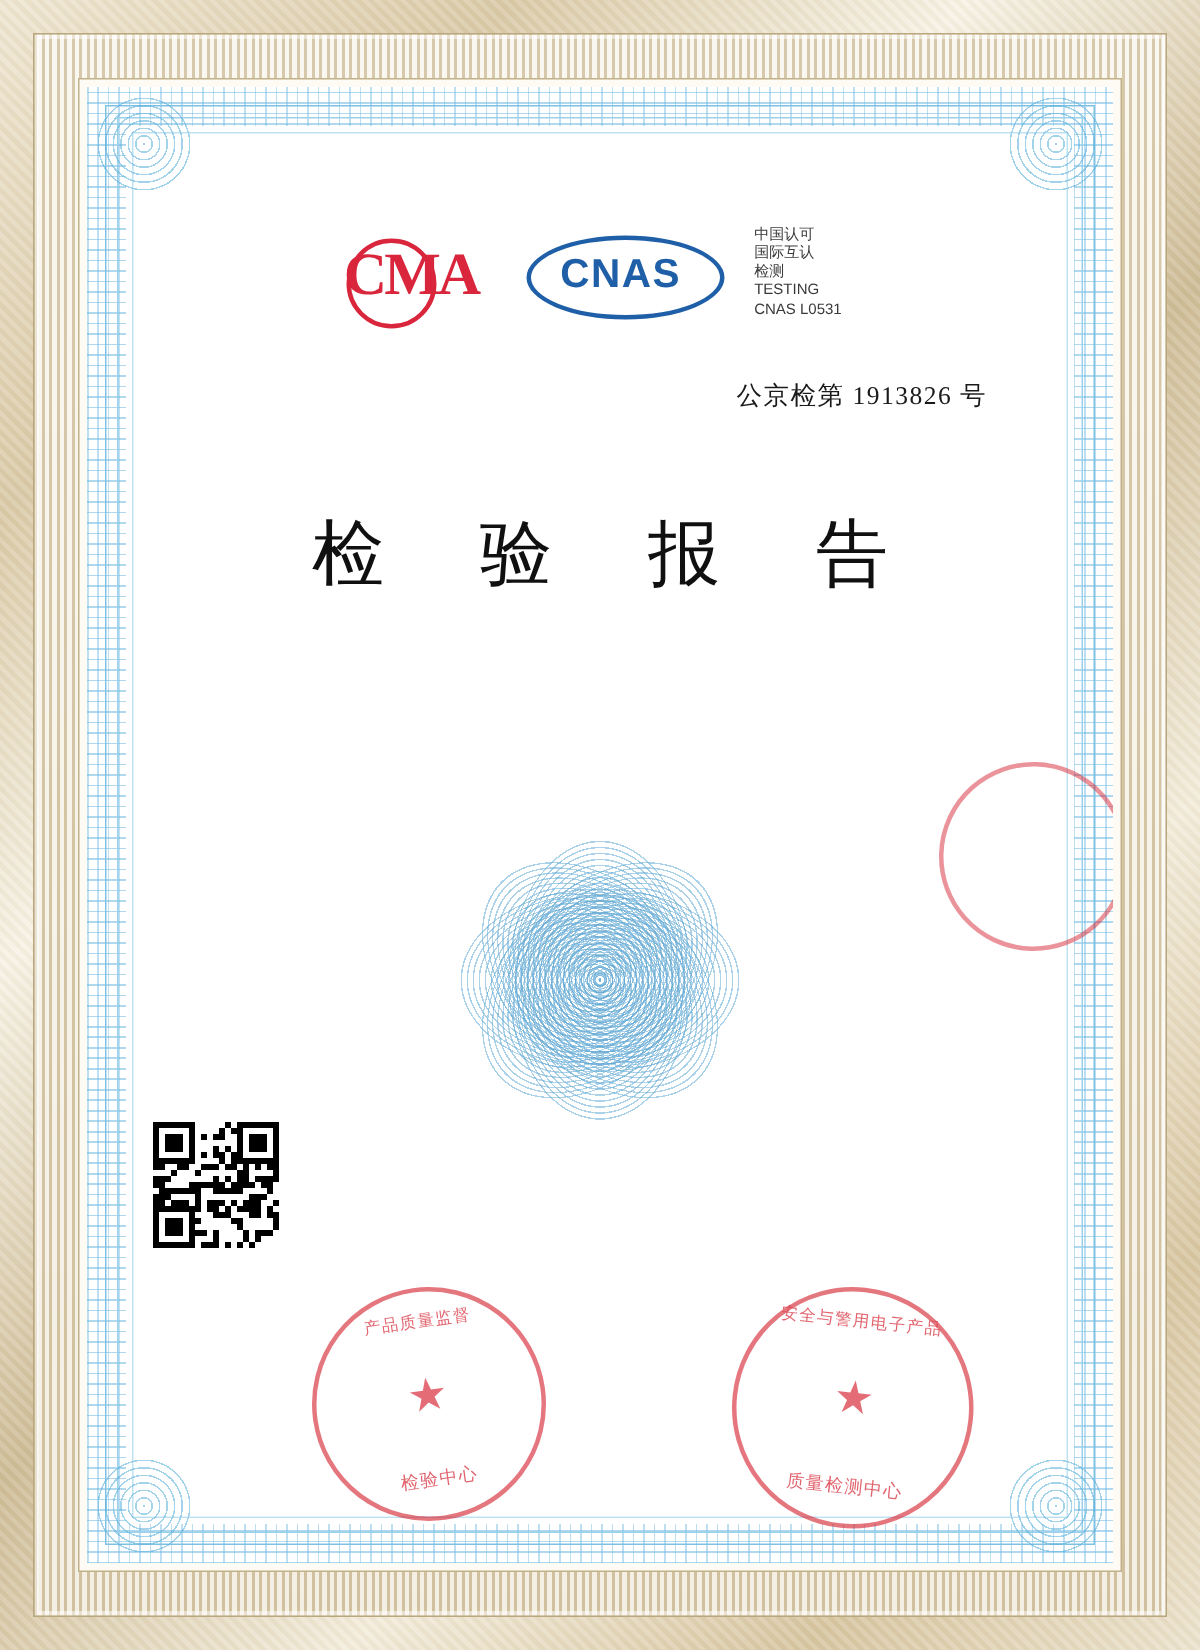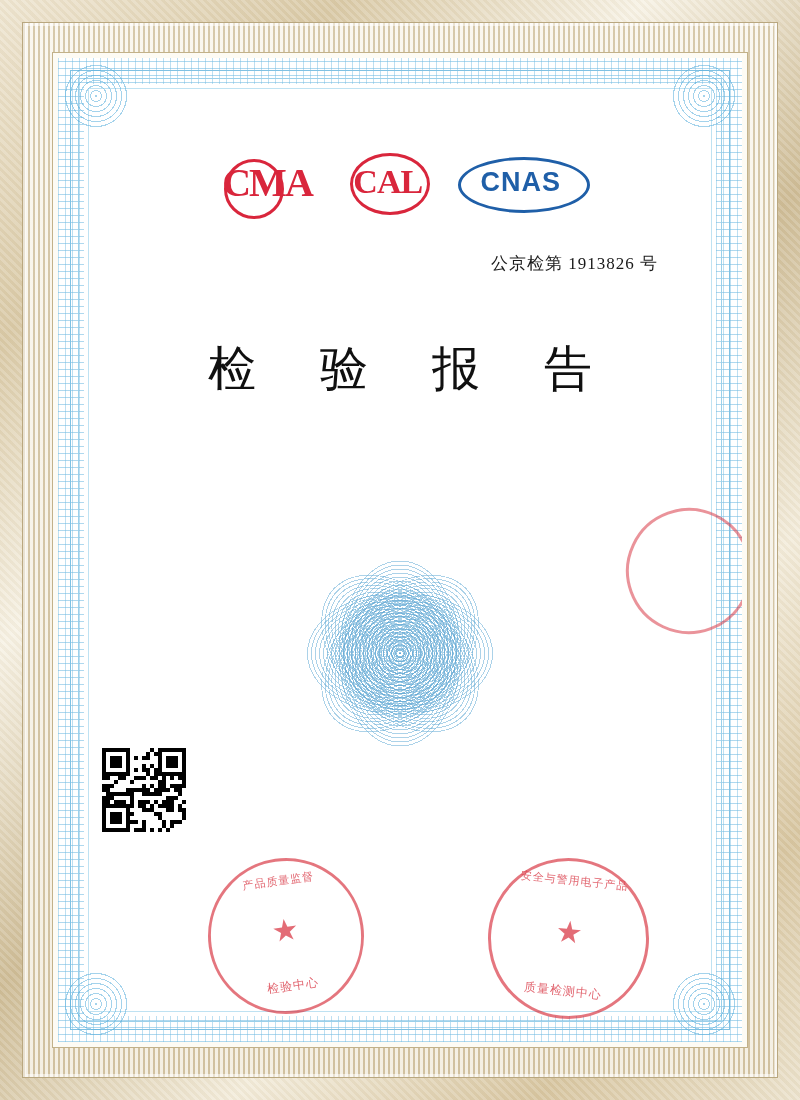--- a/index.html
+++ b/index.html
@@ -433,35 +433,36 @@
 
       <div class="logos">
 
         <div class="logo">
           <div class="logo-cma">
             <span class="ring"></span>
             <span>CMA</span>
           </div>
         </div>
 
-        <div class="logo">
-          <div class="logo-cal">
-            <span class="oval"></span>
-            <span class="txt">CAL</span>
-          </div>
-        </div>
 
 
         <div class="logo">
           <div class="logo-cnas">
             <span class="lens"></span>
             <span class="txt">CNAS</span>
           </div>
         </div>
 
+        <div class="cnas-note">
+          <div>中国认可</div>
+          <div>国际互认</div>
+          <div>检测</div>
+          <div>TESTING</div>
+          <div>CNAS L0531</div>
+        </div>
       </div>
 
 
       <div class="report-no">公京检第 1913826 号</div>
 
       <div class="title">检 验 报 告</div>
 
 
       <div class="bottom-row">
         <div class="qr" id="qr">

